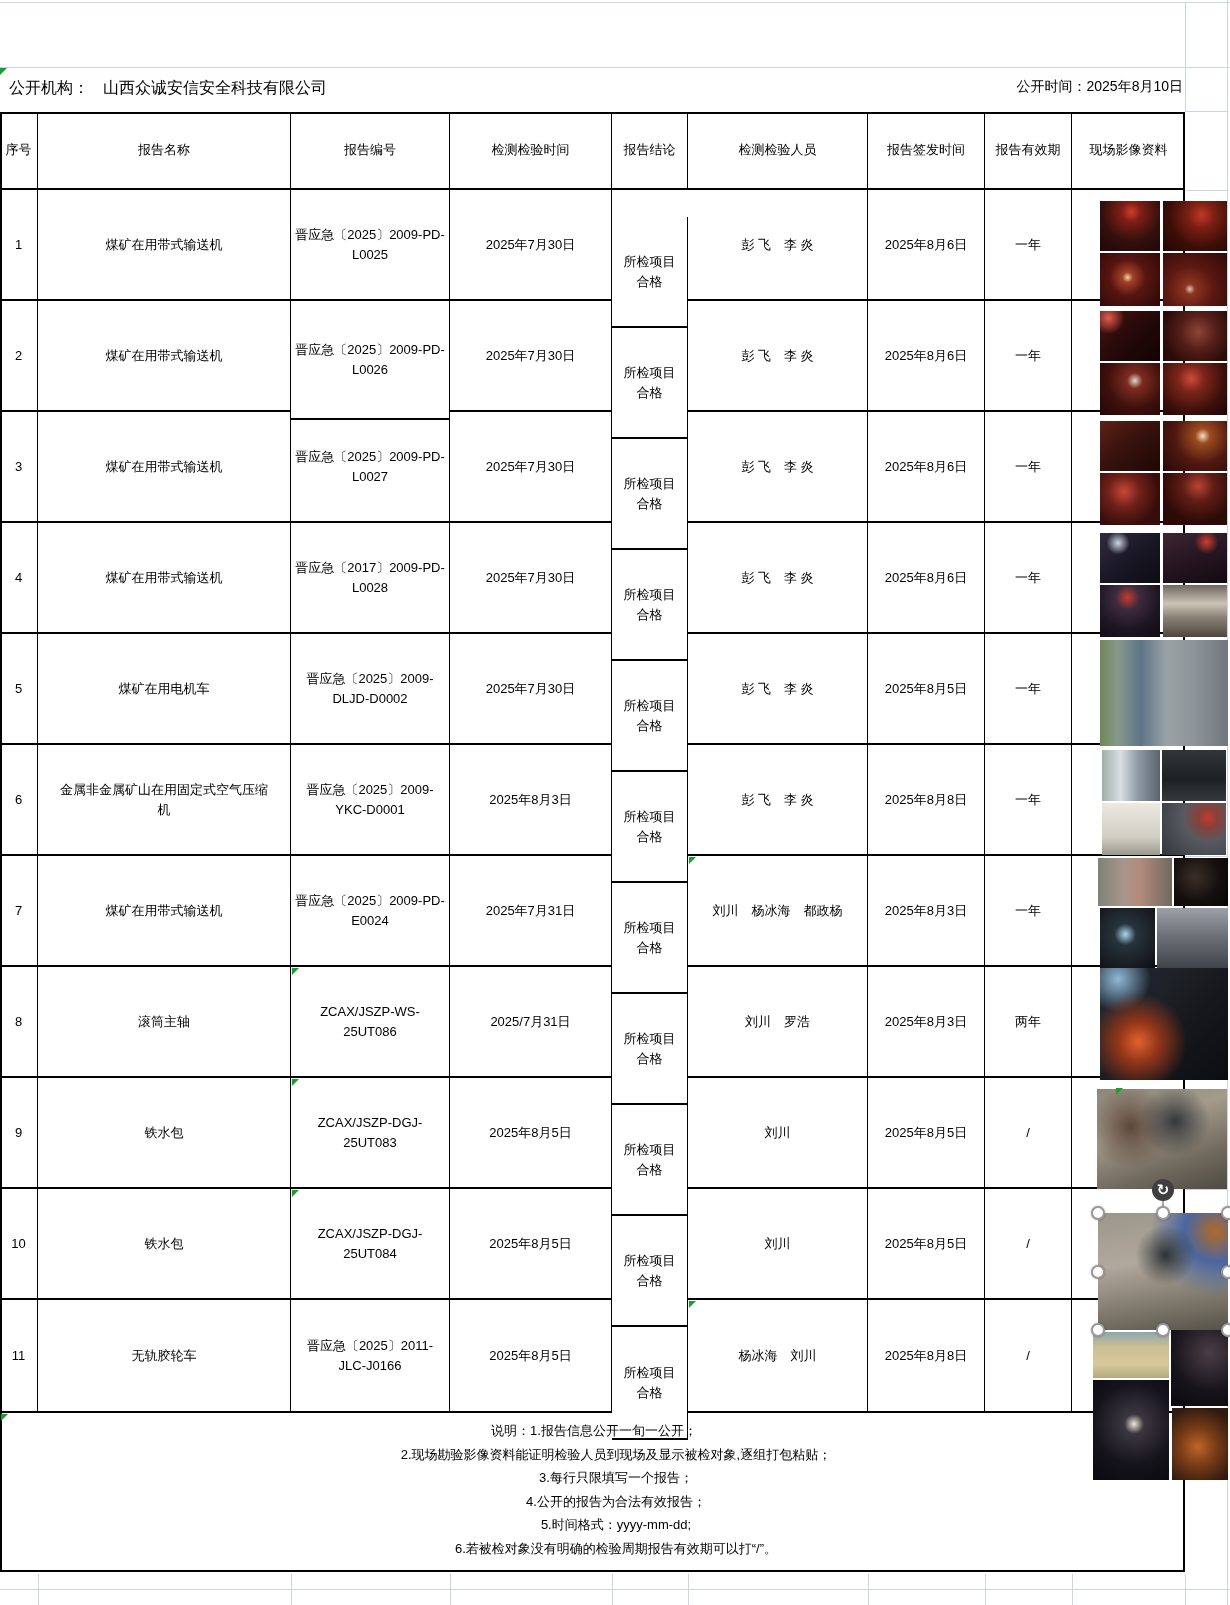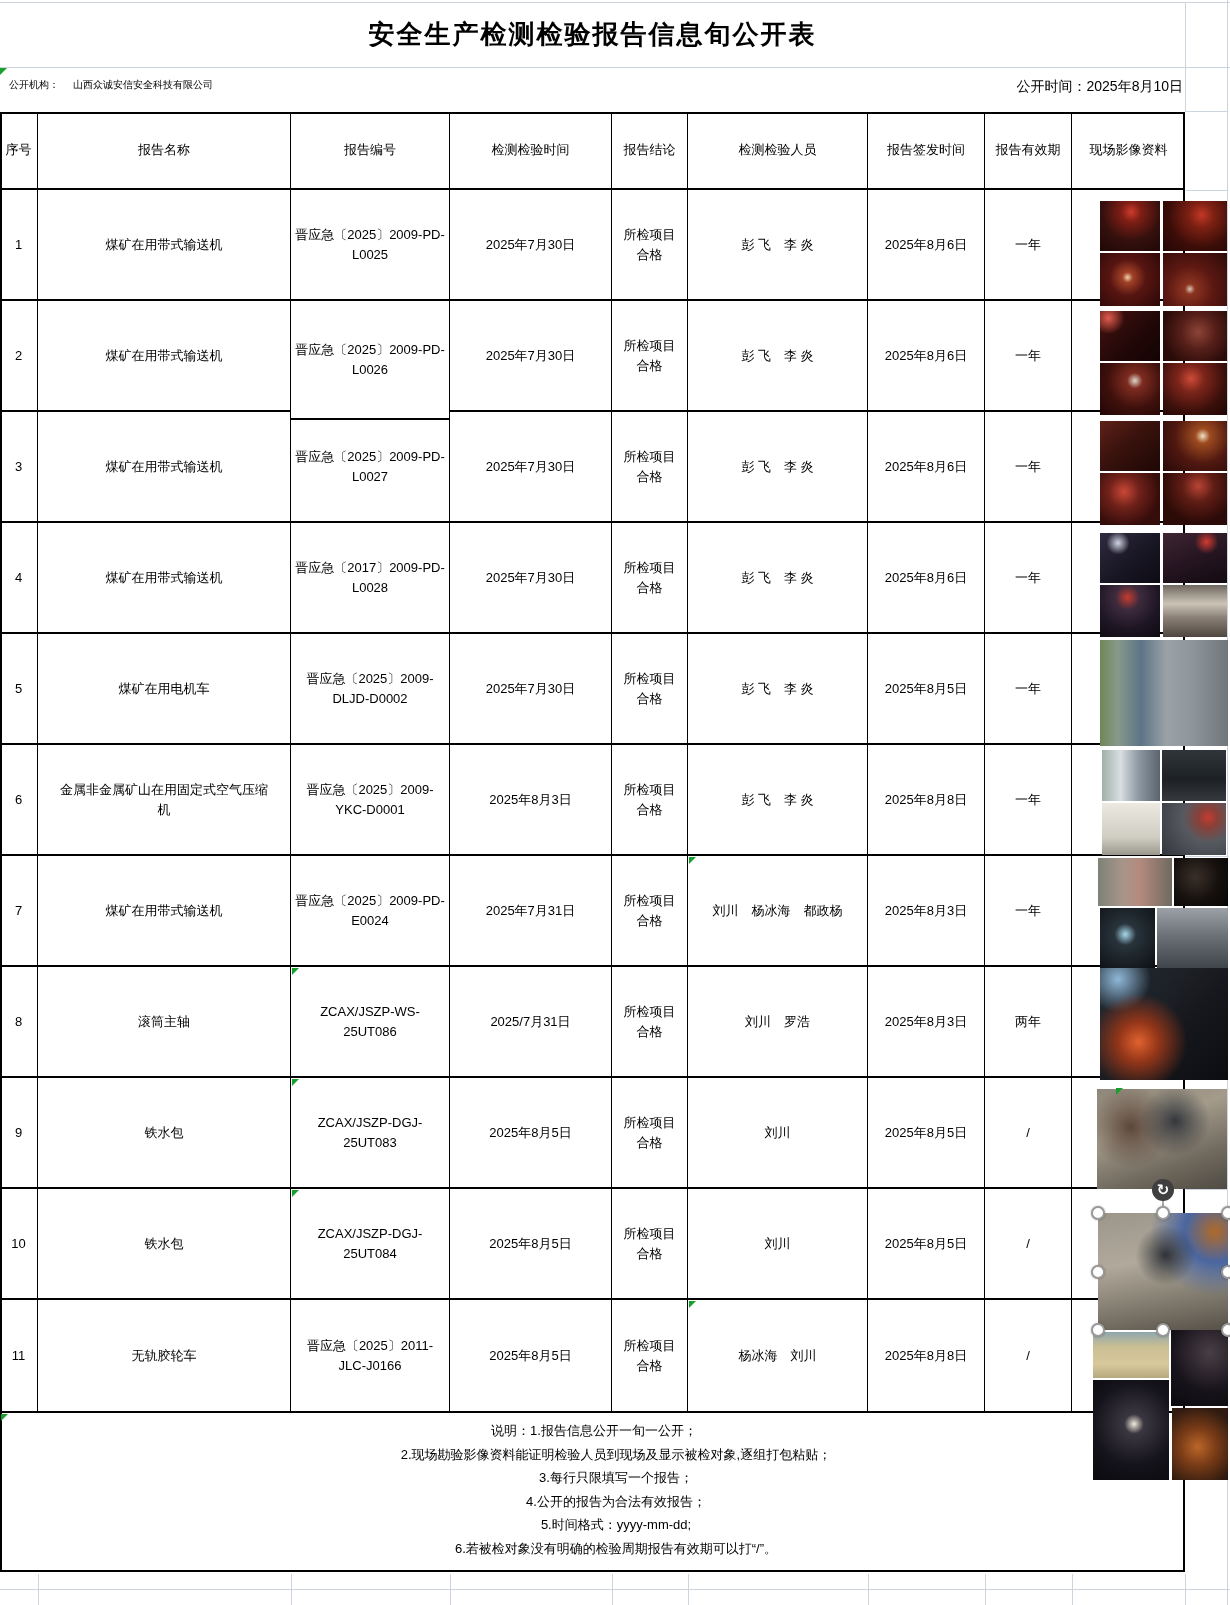--- a/index.html
+++ b/index.html
@@ -5,53 +5,52 @@
   html,body{margin:0;padding:0;background:#fff;}
   #canvas{
     position:relative;width:1230px;height:1605px;background:#ffffff;
     font-family:"Liberation Sans","DejaVu Sans",sans-serif;color:#000;overflow:hidden;
   }
   .page-title{
     position:absolute;left:0;top:8px;width:1185px;height:52px;
     display:flex;align-items:center;justify-content:center;
     font-size:26px;font-weight:bold;letter-spacing:2px;
   }
-  .meta-left{position:absolute;left:9px;top:78px;font-size:10px;white-space:nowrap;}
+  .meta-left{position:absolute;left:9px;top:78px;font-size:16px;white-space:nowrap;}
   .meta-left .org-value{margin-left:14px;}
   .meta-right{position:absolute;top:78px;left:0;width:1183px;text-align:right;font-size:14px;white-space:nowrap;}
   #frame{position:absolute;left:0;top:112px;width:1185px;height:1460px;
     border:2px solid #000;box-sizing:border-box;}
   .cell{
     position:absolute;display:flex;align-items:center;justify-content:center;
     text-align:center;font-size:13px;line-height:1.5;box-sizing:border-box;
     border-right:1px solid #000;border-bottom:2px solid #000;padding:0 4px;
     background:transparent;
   }
   .cell.f-name{padding:0 18px;}
-  .cell.f-concl{padding:0 11px;}
+  .cell.f-concl{padding:0 11px;margin-top:27px;}
   .cell.lastcol{border-right:none;}
   .notes{
     position:absolute;left:0;top:1414px;width:1185px;height:156px;
     font-size:13px;line-height:23.5px;padding:5px 0 0 3px;box-sizing:border-box;
   }
   .notes .nline{padding-left:44px;text-align:center;}
   .notes .nline.first{padding-left:0;}
   .gl{position:absolute;background:#ccd4df;}
   .ph{position:absolute;}
   .flag{position:absolute;width:0;height:0;border-top:7px solid #17a02d;border-right:7px solid transparent;}
   .hdl{position:absolute;width:14px;height:14px;border-radius:50%;background:#fff;border:2px solid #9a9a9a;box-sizing:border-box;box-shadow:0 0 2px rgba(0,0,0,.35);}
   .rot{position:absolute;width:22px;height:22px;border-radius:50%;background:#3f3f3f;color:#fff;
     display:flex;align-items:center;justify-content:center;font-size:15px;font-weight:bold;}
   .stem{position:absolute;width:2px;background:#a9a9a9;}
 </style>
 </head>
 <body>
 
 <div id="canvas">
-  <div class="page-title">安全生产检测检验报告信息旬公开表</div>
 
   <div class="meta-left">
     <span>公开机构：</span><span class="org-value">山西众诚安信安全科技有限公司</span>
   </div>
   <div class="meta-right">
     <span>公开时间：</span><span>2025年8月10日</span>
   </div>
 
   <div id="gridline-layer">
       <div class="gl" style="left: 0px; top: 2px; width: 1230px; height: 1px;"></div>

